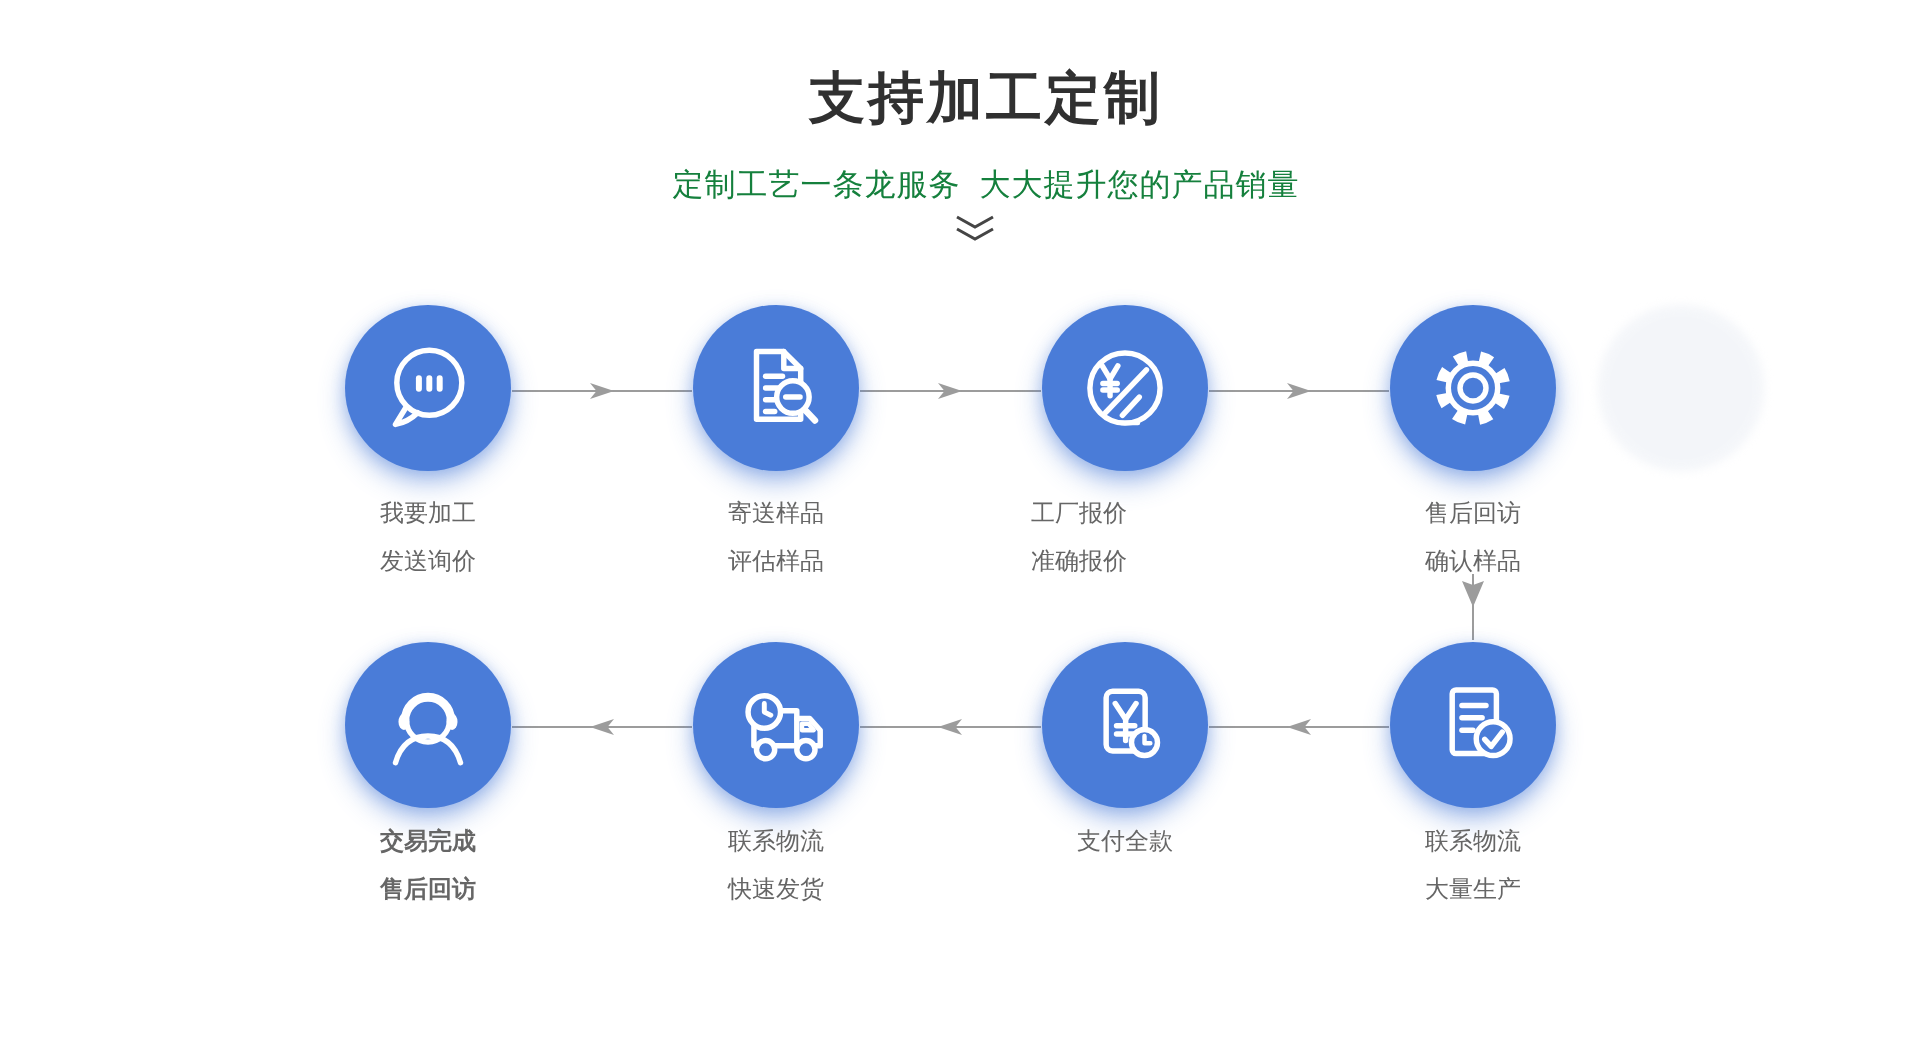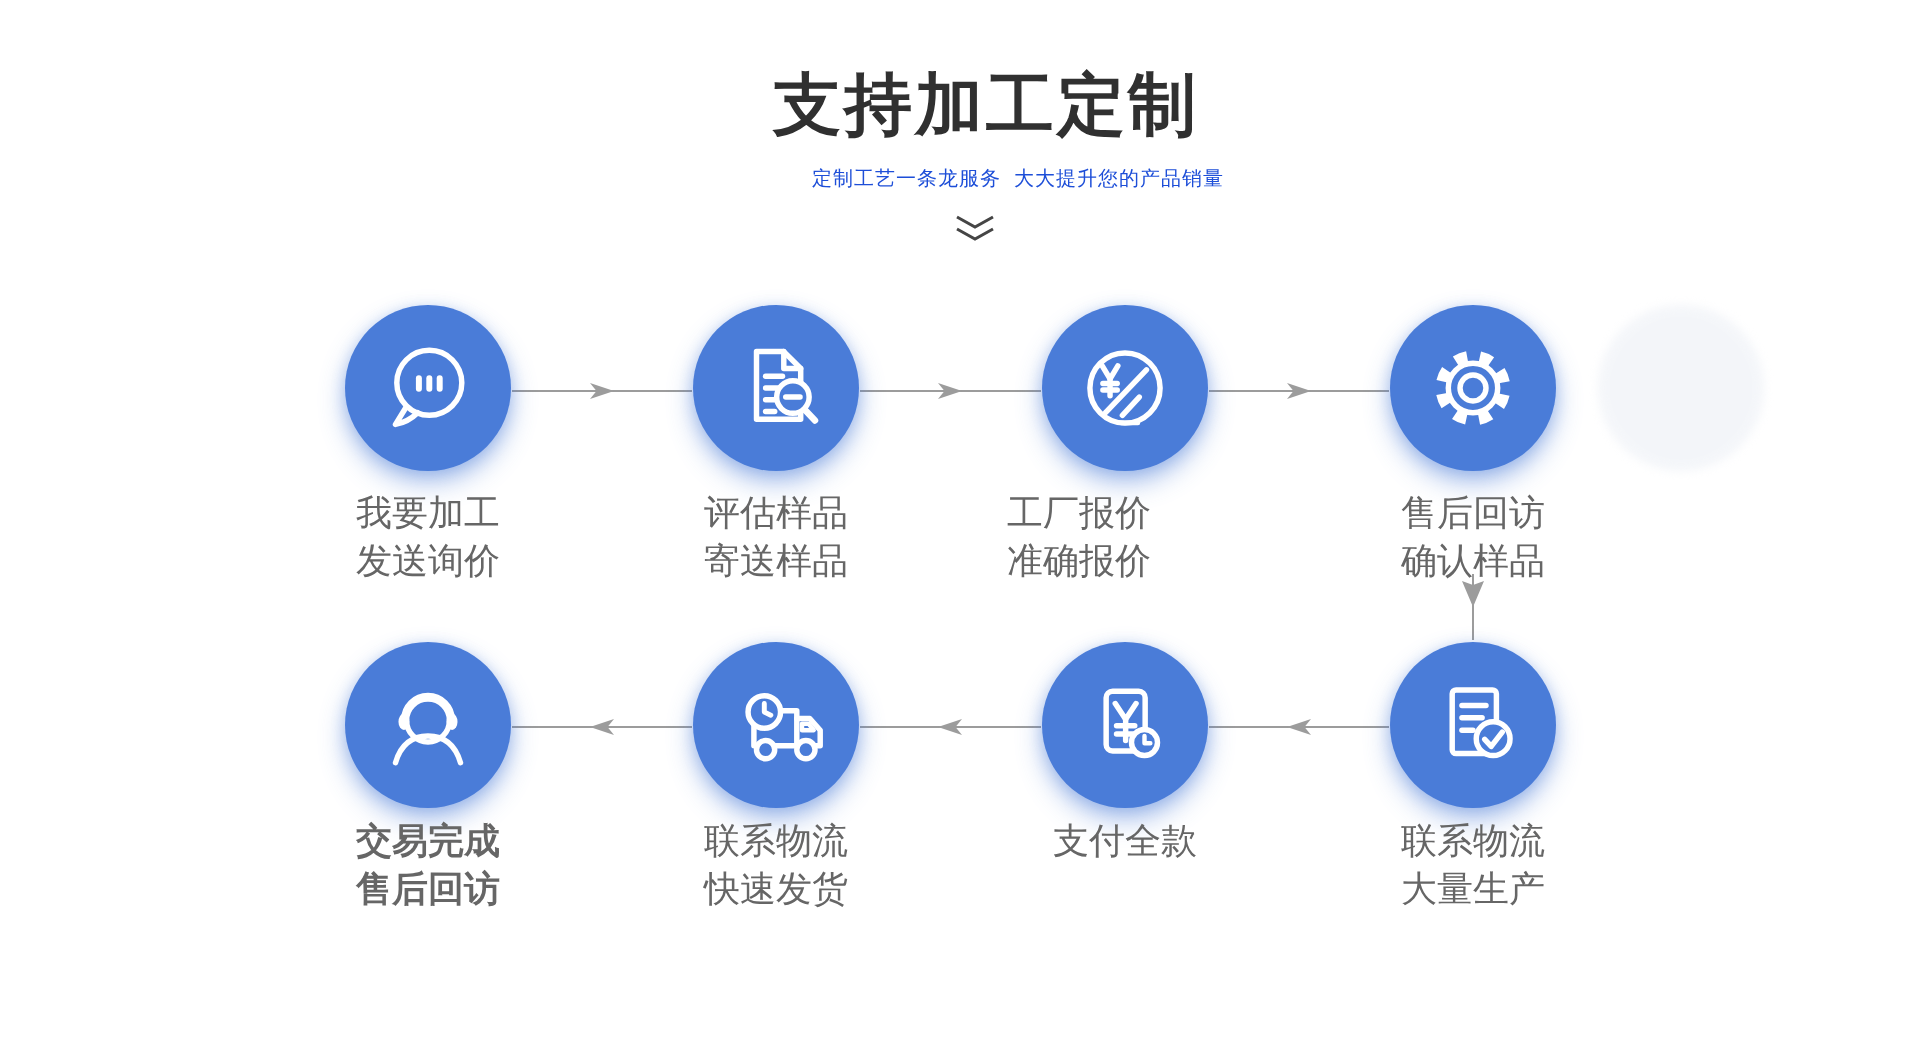--- a/index.html
+++ b/index.html
@@ -1,26 +1,26 @@
 <!DOCTYPE html>
 <html><head>
 <meta charset="utf-8">
 <style>
   html,body{margin:0;padding:0;background:#fff;}
   .canvas{position:relative;width:1920px;height:1044px;background:#ffffff;overflow:hidden;
           font-family:"Liberation Sans","DejaVu Sans",sans-serif;}
   .title{position:absolute;top:70px;left:986px;transform:translateX(-50%);margin:0;
-         font-size:68px;font-weight:700;color:#303030;letter-spacing:3px;white-space:nowrap;line-height:1;}
-  .subtitle{position:absolute;top:166px;left:1018px;transform:translateX(-50%);margin:0;
-            font-size:20px;color:#1d4ed8;letter-spacing:1px;white-space:pre;line-height:1.25;}
+         font-size:56px;font-weight:700;color:#303030;letter-spacing:3px;white-space:nowrap;line-height:1;}
+  .subtitle{position:absolute;top:166px;left:986px;transform:translateX(-50%);margin:0;
+            font-size:31px;color:#15803d;letter-spacing:1px;white-space:pre;line-height:1.25;}
   .chevrons{position:absolute;left:953px;top:214px;}
   .circle{position:absolute;width:166px;height:166px;border-radius:50%;background:#4a7cd8;
           box-shadow:0 12px 26px rgba(76,124,214,0.45),0 3px 14px rgba(76,124,214,0.28);
           display:flex;align-items:center;justify-content:center;}
-  .label{position:absolute;width:300px;text-align:center;font-size:36px;line-height:48px;color:#666666;}
+  .label{position:absolute;width:300px;text-align:center;font-size:24px;line-height:48px;color:#666666;}
   .hline{position:absolute;height:2px;background:#9c9c9c;}
   .vline{position:absolute;width:2px;background:#9c9c9c;}
   .arrow{position:absolute;}
   .ghost{position:absolute;left:1598px;top:305px;width:166px;height:166px;border-radius:50%;
          background:#e9edf4;opacity:0.5;filter:blur(5px);}
   .icon{width:104px;height:104px;}
   .icon .st{stroke:#ffffff;fill:none;stroke-width:4.2;stroke-linecap:round;stroke-linejoin:round;}
   .icon .fill{fill:#4a7cd8;}
   .icon .muff{fill:#ffffff;stroke:none;}
   .icon .teeth{stroke:#ffffff;fill:none;stroke-width:9.5;stroke-dasharray:9.2 9.65;stroke-linecap:butt;}
@@ -92,22 +92,22 @@
       <path class="st" d="M32,31 H45"></path>
       <path class="st" d="M32,40 H45"></path>
       <path class="st" d="M32,49 H42"></path>
       <path class="st" d="M32,58 H39"></path>
       <circle class="st fill" cx="53" cy="47" r="12.5"></circle>
       <path class="st" d="M47.5,47 H58.5"></path>
       <path class="st" style="stroke-width:5" d="M62,56.5 L70,65"></path>
     </svg>
   </div>
   <div class="label" style="left:626px;top:489px;">
+    <div>寄送样品</div>
     <div>评估样品</div>
-    <div>寄送样品</div>
   </div>
 
   <div class="circle" style="left:1042px;top:305px;">
     <svg class="icon" viewBox="0 0 80 80">
       <circle class="st" cx="40" cy="40" r="27"></circle>
       <path class="st" d="M22.5,23 L28.5,33 L34.5,23"></path>
       <path class="st" d="M28.5,33 V46"></path>
       <path class="st" d="M23,36.5 H34"></path>
       <path class="st" d="M23,41.5 H34"></path>
       <path class="st" d="M25,59 L56.5,26"></path>

